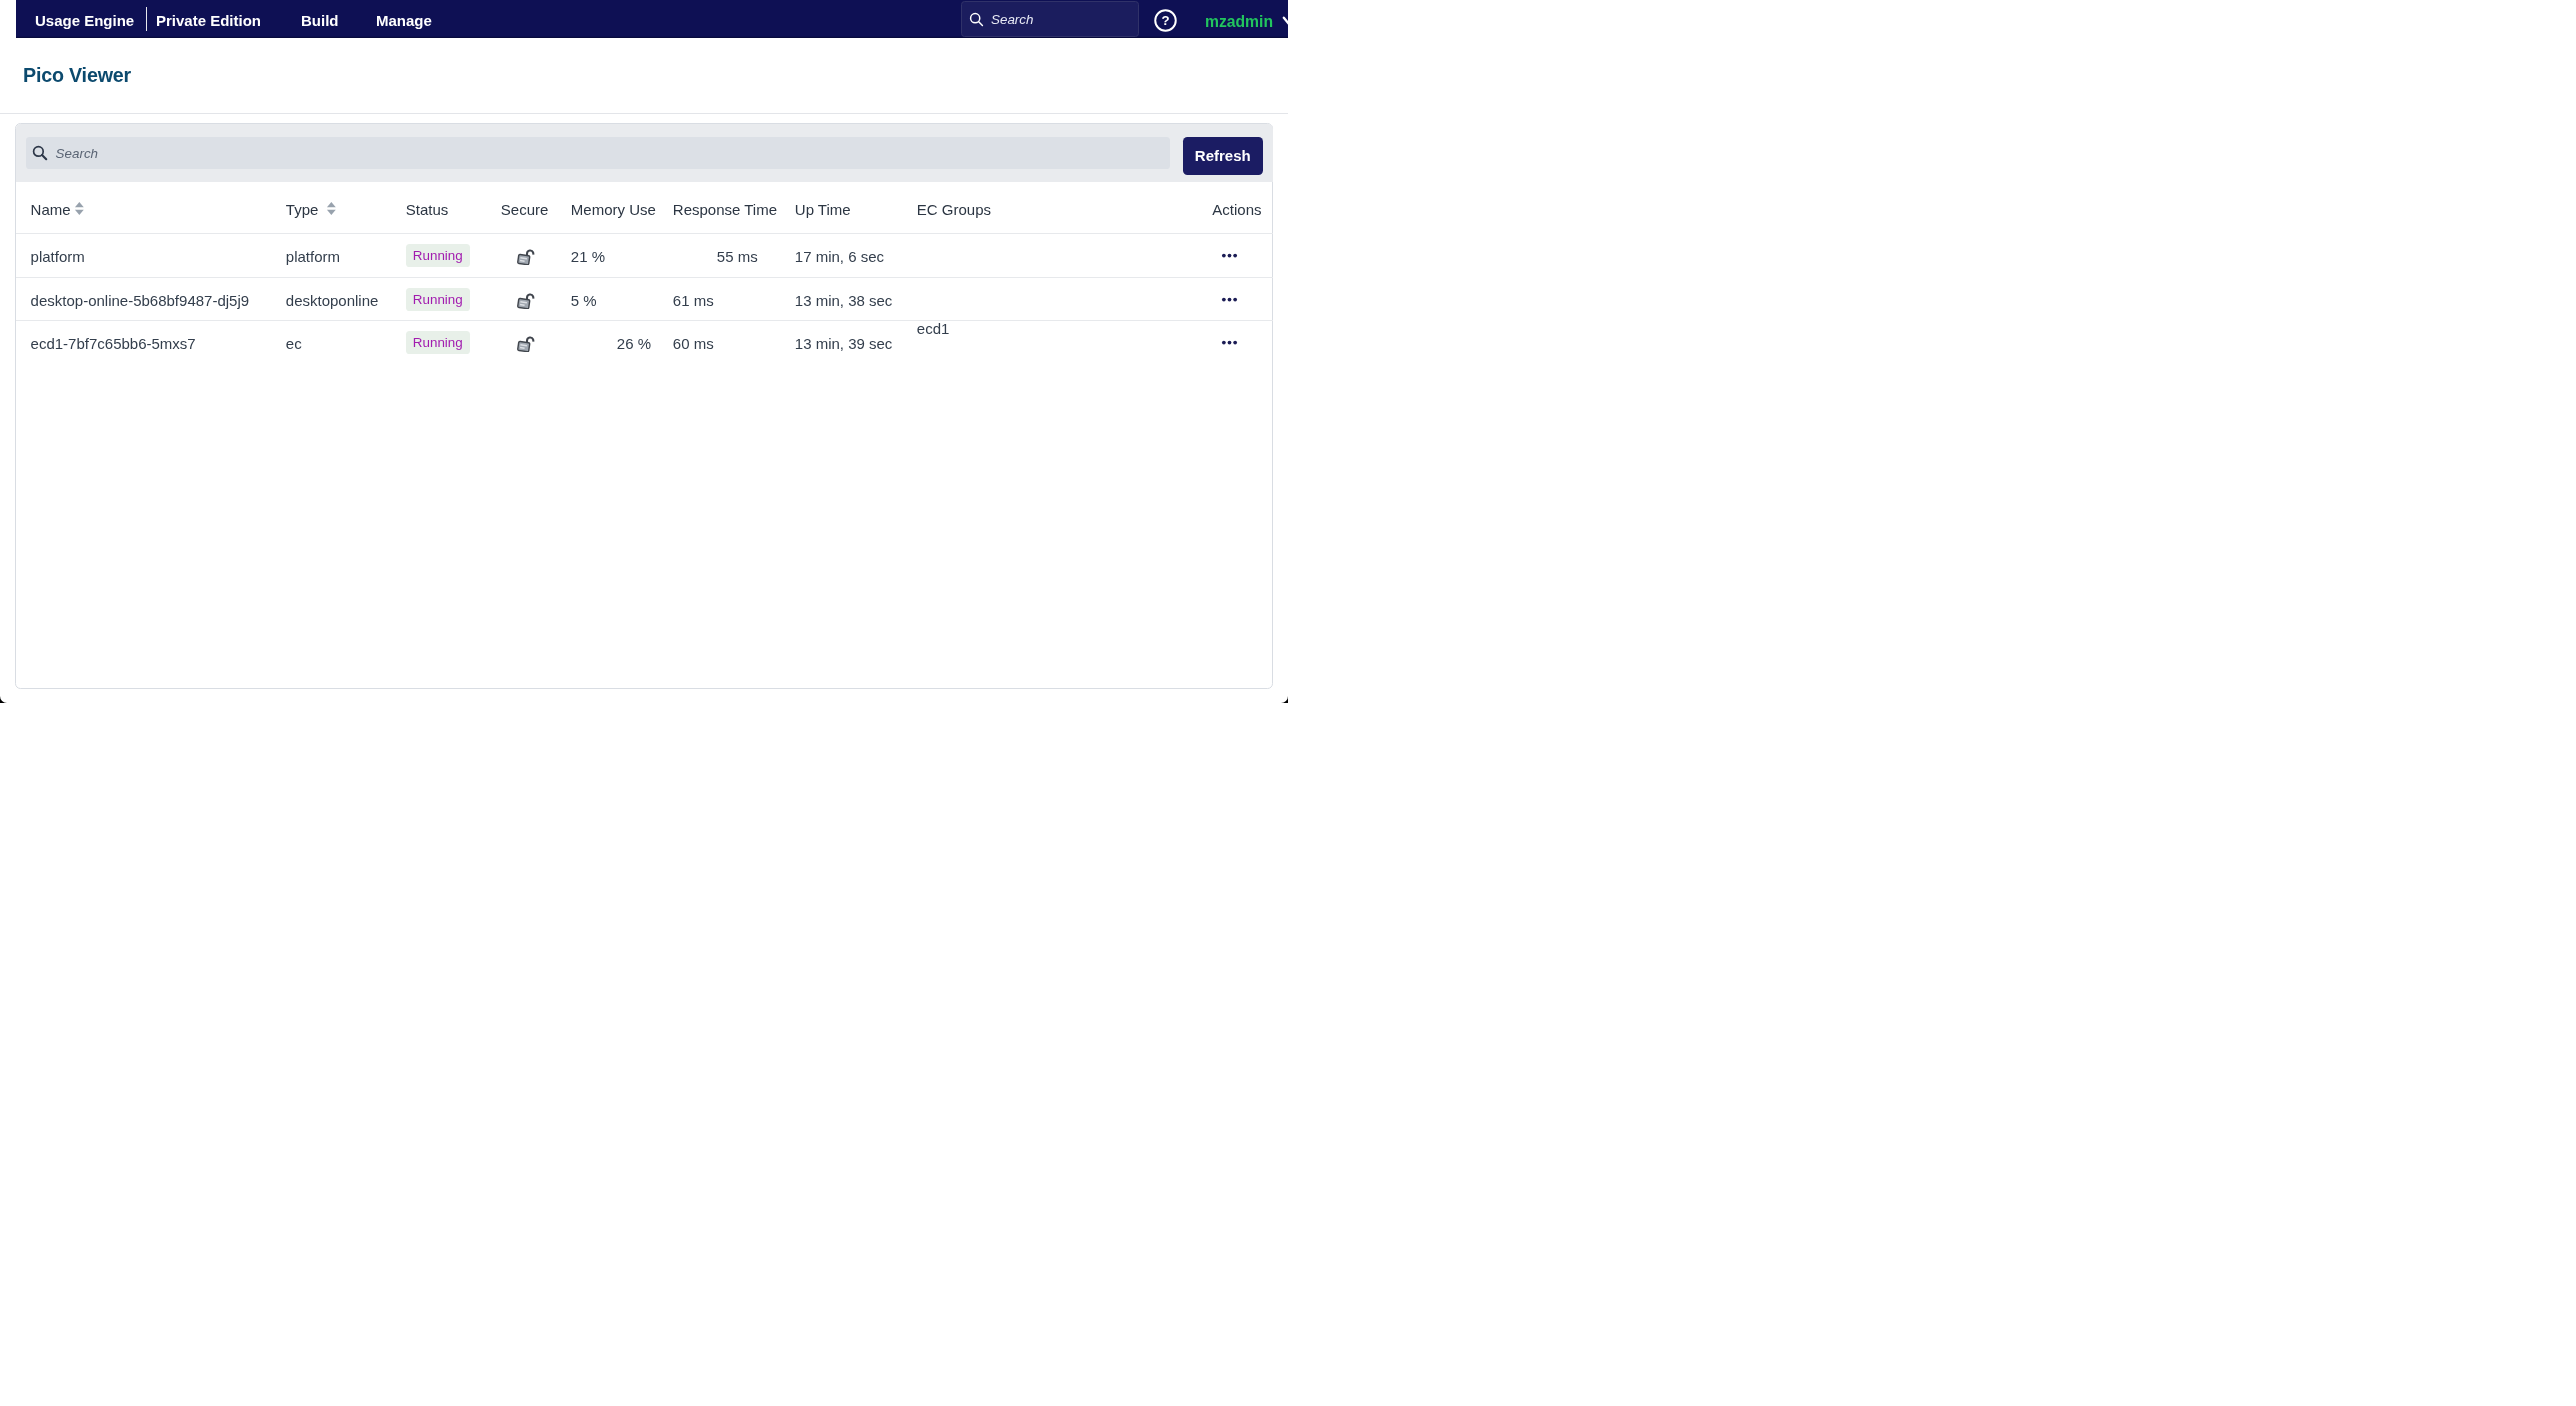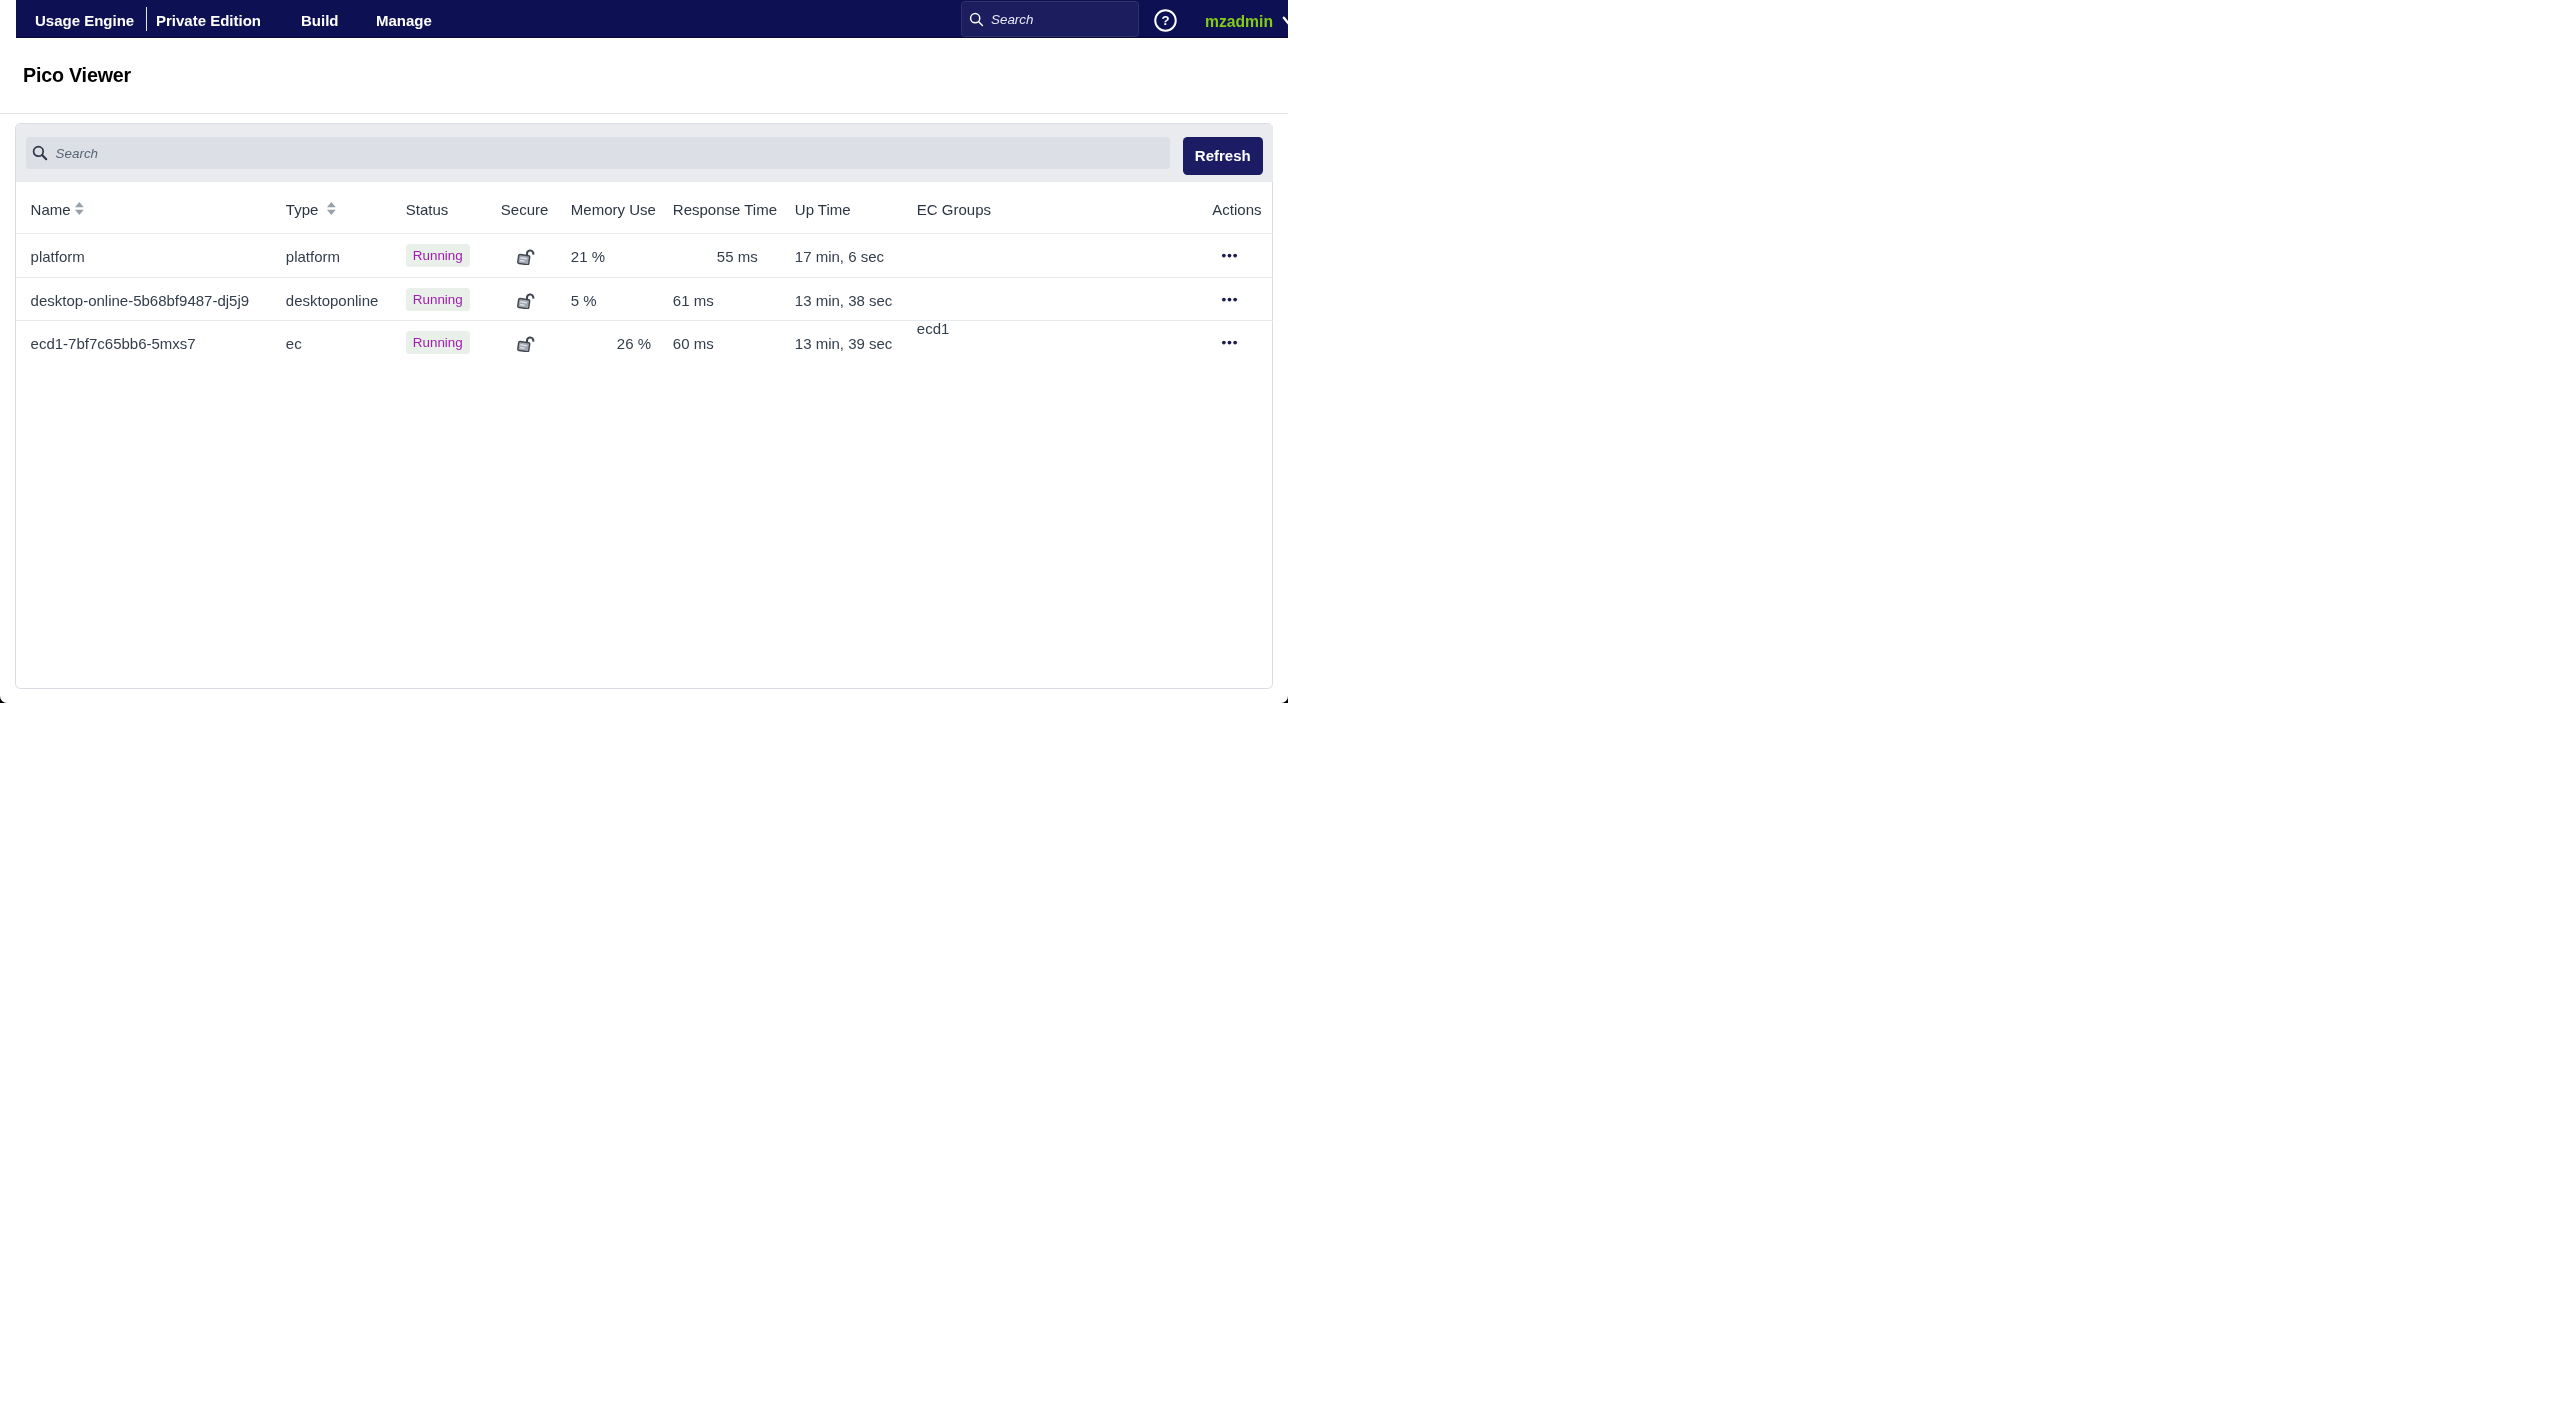--- a/index.html
+++ b/index.html
@@ -8,25 +8,25 @@
   
   .nav { position:absolute; left:0; top:0; width:1288px; height:38px; background:#0e1054; box-shadow:inset 0 -1.3px 0 rgba(5,6,45,.6);margin-left:16px; }
   .nav .item { position:absolute; top:0; height:38px; line-height:42px; color:#fff; white-space:nowrap; }
   .brand { font-size:15px; font-weight:bold; }
   .navlink { font-size:15px; font-weight:600; }
   .sep { position:absolute; left:130px; top:7.2px; width:0.9px; height:24px; background:rgba(255,255,255,.9); }
   .navsearch { position:absolute; left:945px; top:1.3px; width:178px; height:36px; background:#1b1d5e; border:0.9px solid #303269; border-radius:3.6px; }
   .navsearch .ph { position:absolute; left:29px; top:0; height:34px; line-height:35px; font-size:13.4px; font-style:italic; color:#e8eaf5; }
   .navsearch svg { position:absolute; left:7.2px; top:9.4px; }
   .help { position:absolute; left:1138px; top:9px; }
-  .user { position:absolute; left:1189px; top:0; height:38px; line-height:43px; color:#84cc16; font-size:15.7px; font-weight:bold; }
+  .user { position:absolute; left:1189px; top:0; height:38px; line-height:43px; color:#22c55e; font-size:15.7px; font-weight:bold; }
   .chev { position:absolute; left:1266px; top:0px; }
 
   
-  .h1 { position:absolute; left:23px; top:64px; font-size:19.7px; font-weight:bold; color:#000000; letter-spacing:-0.2px; }
+  .h1 { position:absolute; left:23px; top:64px; font-size:19.7px; font-weight:bold; color:#0c4a6e; letter-spacing:-0.2px; }
   .divider { position:absolute; left:0; top:113px; width:1288px; height:0.9px; background:#e3e5e9; }
 
   
   .card { position:absolute; left:14.8px; top:123px; width:1258px; height:566px; background:#fff; border:0.9px solid #d9dde3; border-radius:5.4px; }
   .toolbar { position:absolute; left:0; top:0; width:1257px; height:58px; background:#e9ebee; border-radius:4.5px 4.5px 0 0; }
   .tsearch { position:absolute; left:9.8px; top:13px; width:1144px; height:32px; background:#dce0e6; border-radius:3.6px; }
   .tsearch .ph { position:absolute; left:30px; top:0; height:32px; line-height:33px; font-size:13.4px; font-style:italic; color:#5a6474; }
   .tsearch svg { position:absolute; left:6.3px; top:8px; }
   .refresh { position:absolute; left:1167px; top:13px; width:80px; height:38px; background:#1b1c63; border-radius:4.5px; color:#fff; font-size:15px; font-weight:600; text-align:center; line-height:38px; }
 

